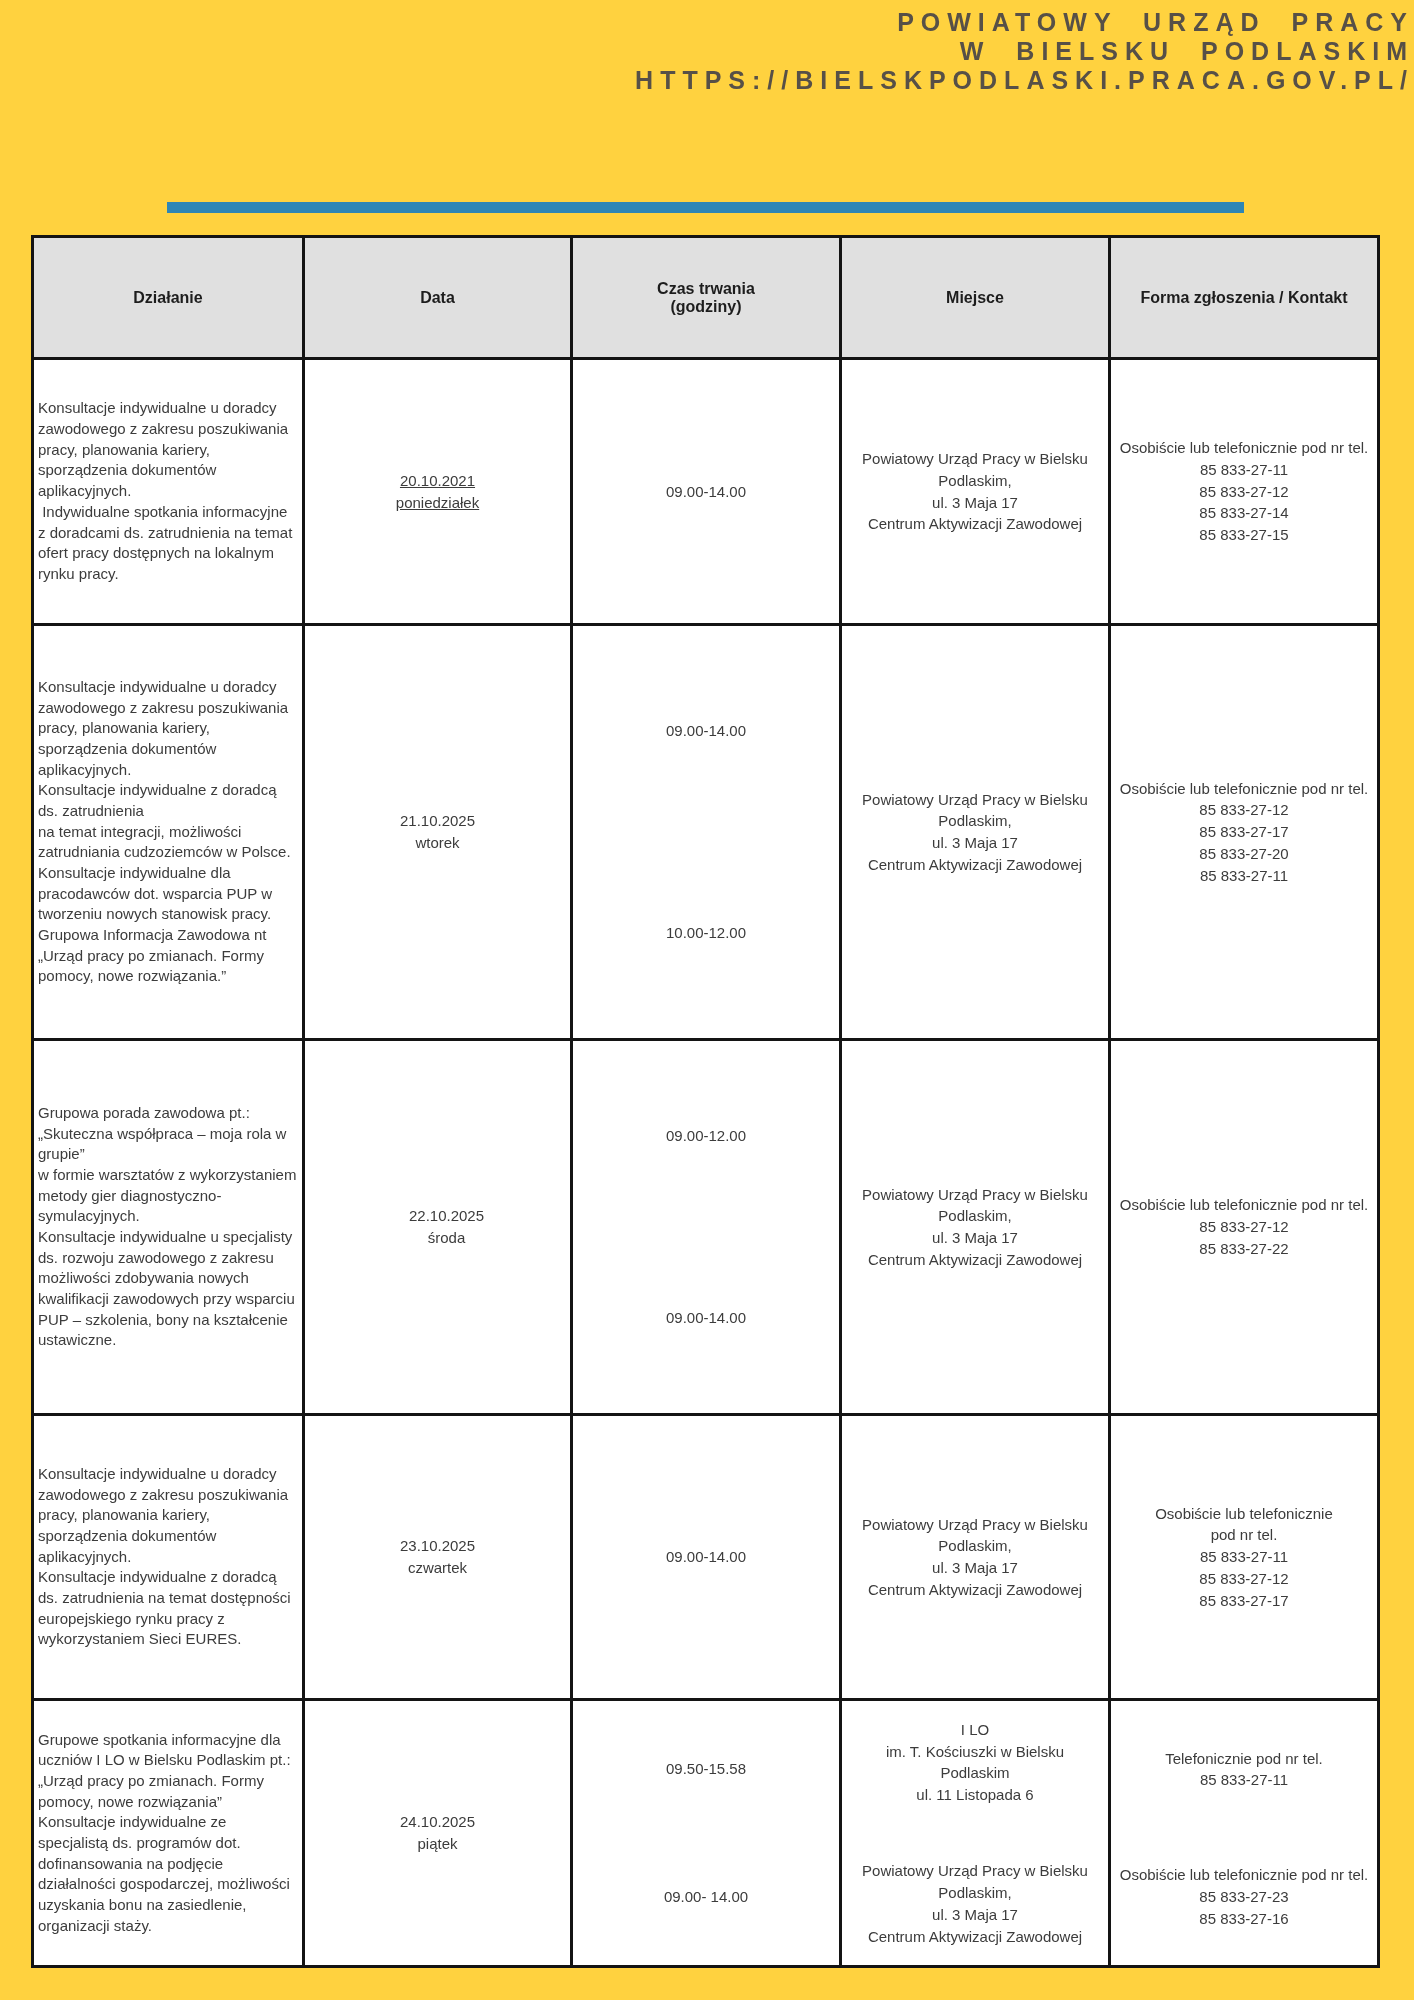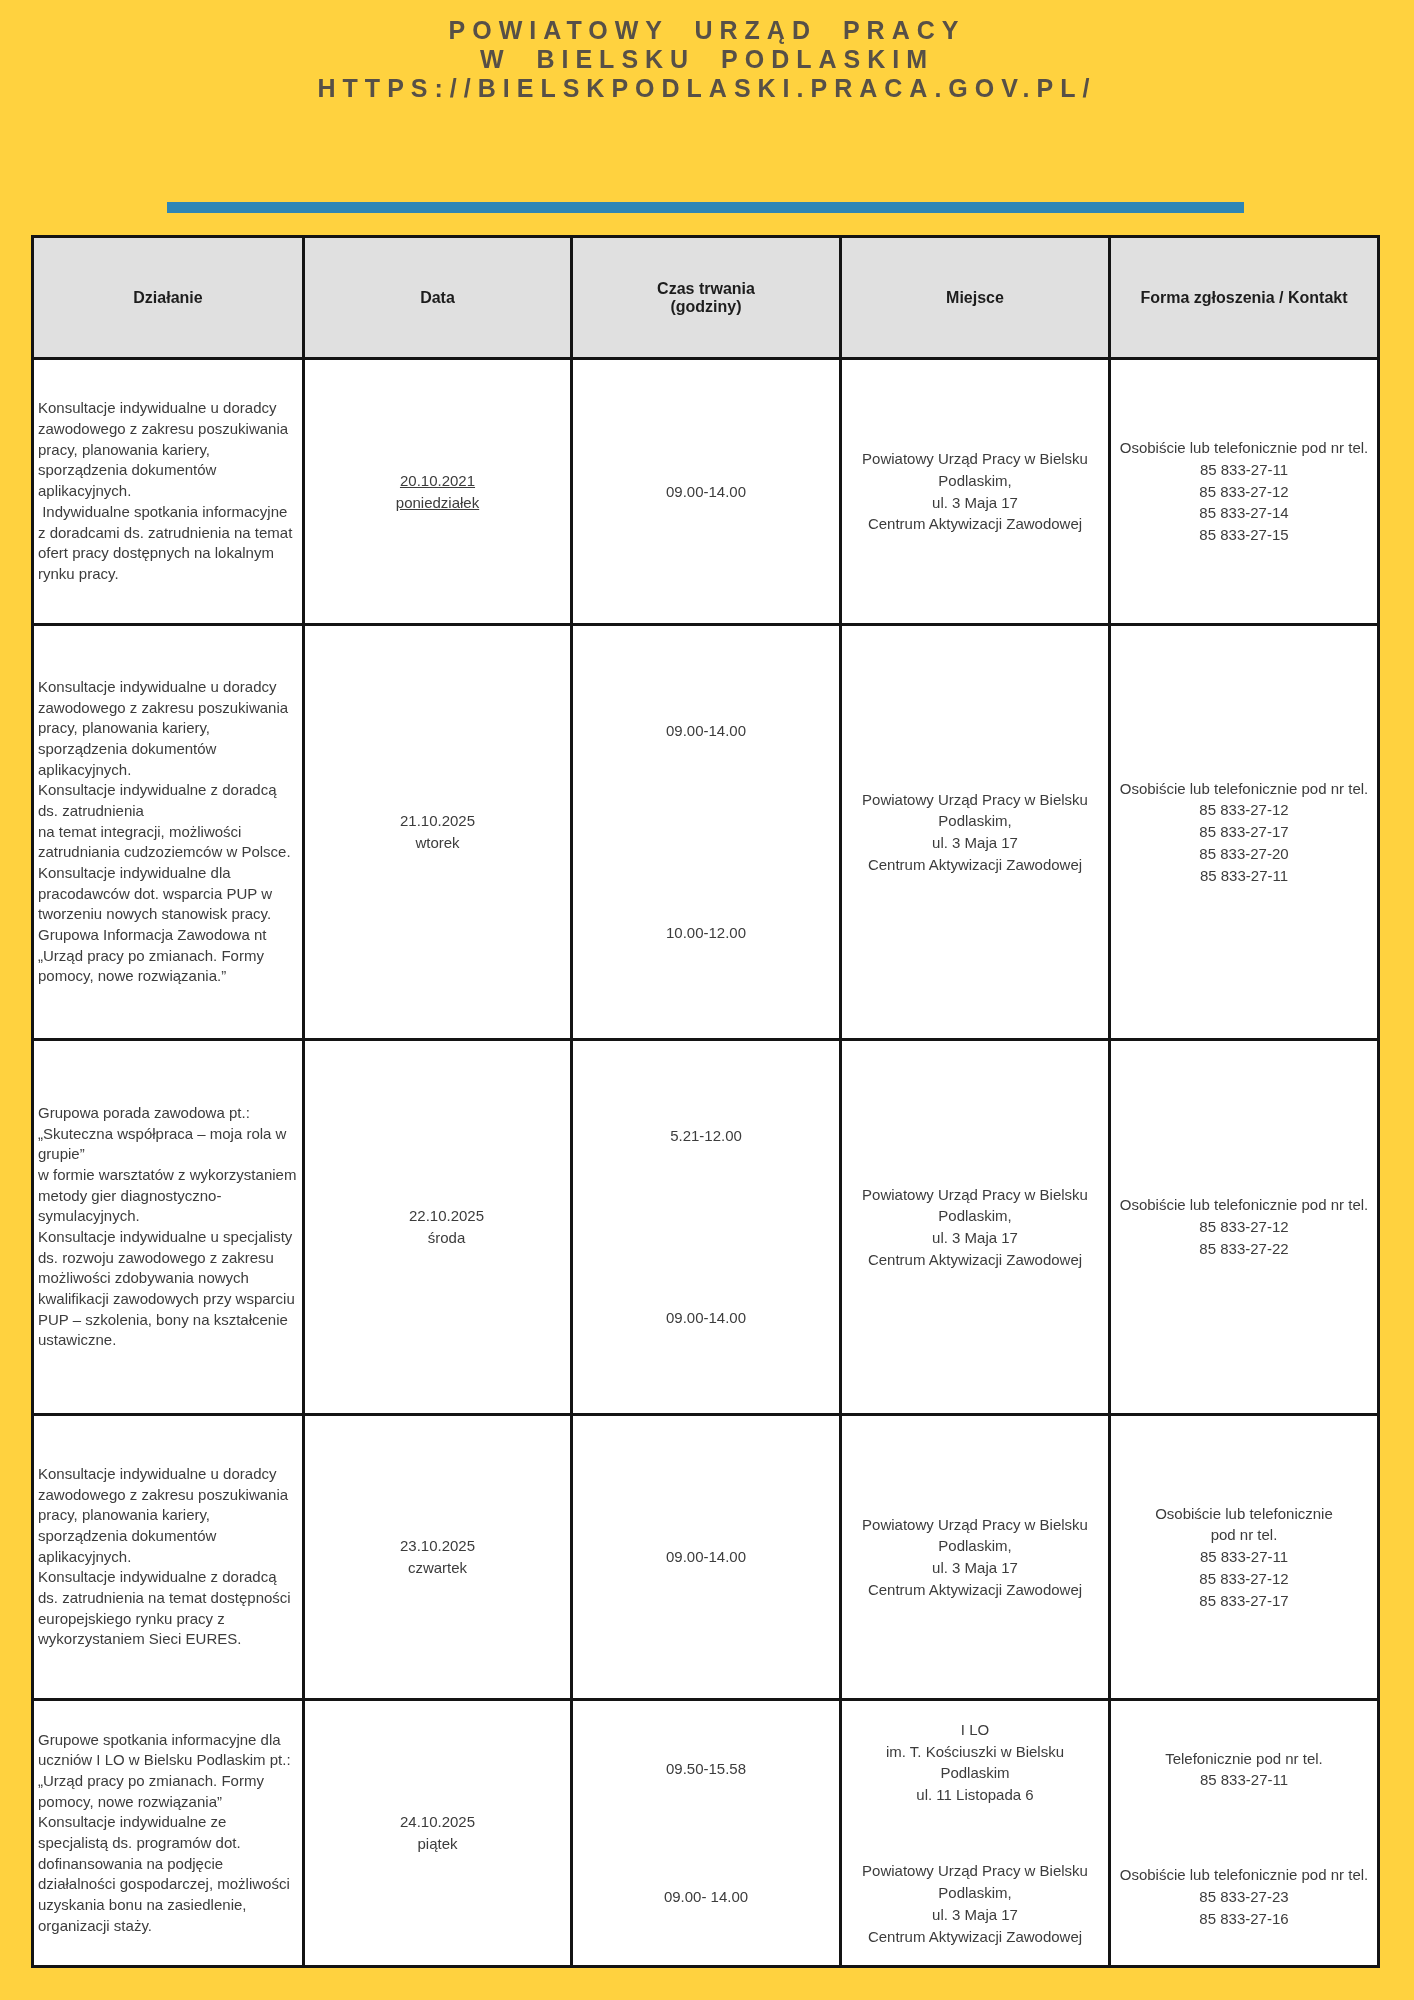--- a/index.html
+++ b/index.html
@@ -11,21 +11,21 @@
     --cell-bg:#FFFFFF;
     --text:#3C3C3C;
   }
   html,body{margin:0;padding:0}
   body{
     width:1414px;height:2000px;position:relative;overflow:hidden;
     background:var(--bg);
     font-family:"Liberation Sans","DejaVu Sans",sans-serif;
     color:var(--text);
   }
-  .page-header{position:absolute;top:16px;left:0;width:100%;text-align:center}
+  .page-header{position:absolute;top:8px;left:0;width:100%;text-align:right}
   .page-header .line{
     display:block;font-size:25px;font-weight:700;letter-spacing:7px;
     word-spacing:12px;line-height:29px;color:var(--title);
   }
   .divider{
     position:absolute;left:167px;top:202px;width:1077px;height:11px;
     background:var(--divider);
   }
   table.schedule{
     position:absolute;left:31px;top:235px;width:1346px;
@@ -174,21 +174,21 @@
           <div class="blocks" style="height: 363px; padding-left: 9px;">
             <div class="block">
               <span>22.10.2025
 środa</span>
             </div>
           </div>
         </td>
         <td class="c-times">
           <div class="blocks" style="height: 363px;">
             <div class="block">
-              <span>5.21-12.00</span>
+              <span>09.00-12.00</span>
             </div>
             <div class="block">
               <span>09.00-14.00</span>
             </div>
           </div>
         </td>
         <td class="c-place">
           <div class="blocks" style="height: 363px;">
             <div class="block">
               <span>Powiatowy Urząd Pracy w Bielsku Podlaskim,

